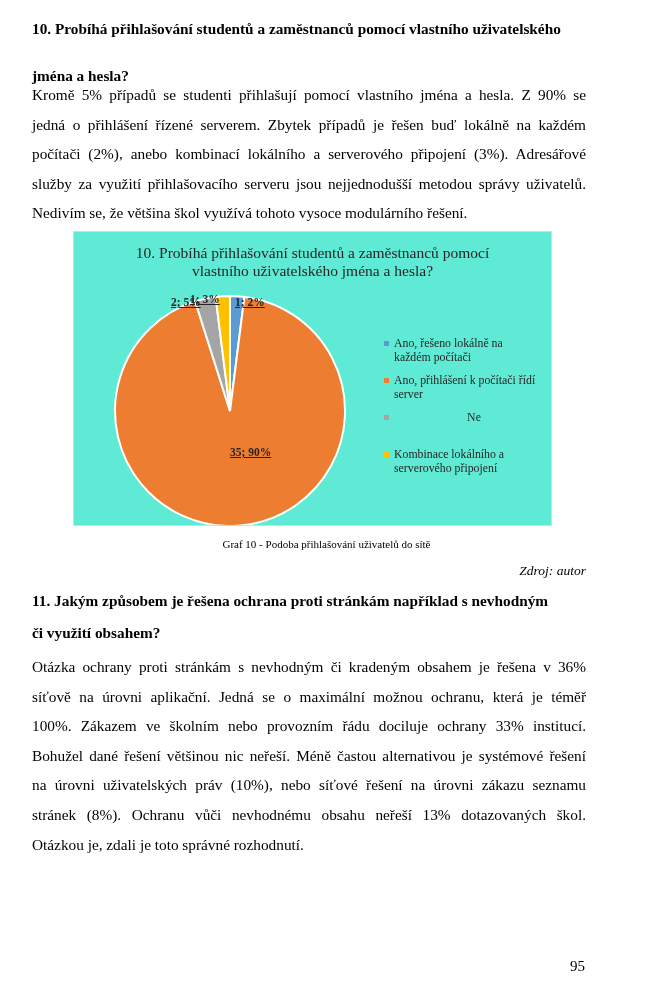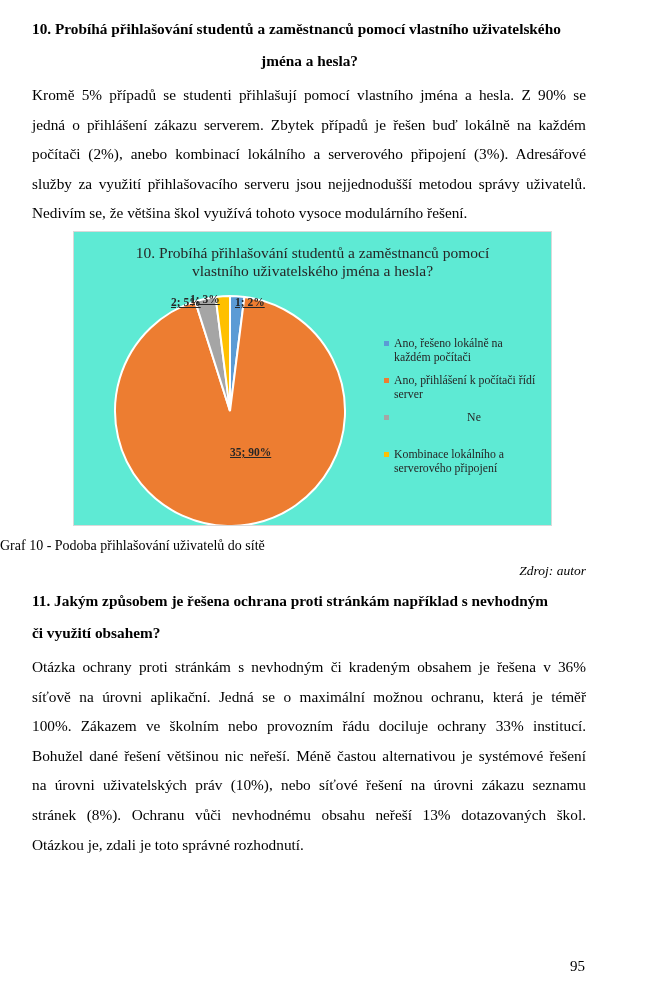--- a/index.html
+++ b/index.html
@@ -14,35 +14,35 @@
   .chart-box { position: absolute; left: 73px; top: 231px; width: 477px; height: 293px;
                border: 1px solid #d9d9d9; background: #5eead4; }
   .chart-title { position: absolute; left: 0; top: 12px; width: 100%; text-align: center;
                  font-size: 15.5px; line-height: 18px; color: #262626; }
   .pie { position: absolute; left: 0; top: 0; }
   .lbl { position: absolute; font-weight: bold; font-size: 11.5px; color: #262626; white-space: nowrap; text-decoration: underline; }
   .legend { position: absolute; left: 310px; top: 104px; width: 170px; }
   .leg-item { position: relative; padding-left: 10px; font-size: 11.8px; line-height: 14px;
               color: #262626; margin-bottom: 9px; }
   .leg-sw { position: absolute; left: 0; top: 5px; width: 5px; height: 5px; }
-  .caption { position: absolute; left: 0; width: 653px; text-align: left; top: 538px; font-size: 14px; }
+  .caption { position: absolute; left: 0; width: 653px; text-align: center; top: 538px; font-size: 11px; }
   .source { position: absolute; right: 67px; top: 563px; font-style: italic; font-size: 13.5px; }
   .pagenum { position: absolute; left: 570px; top: 958px; font-size: 15px; }
 </style>
 </head>
 <body>
 
 <div class="heading" style="top:14px;">
   <div>10. Probíhá přihlašování studentů a zaměstnanců pomocí vlastního uživatelského</div>
-  <div style="margin-top:3px;text-align:center;">jména a hesla?</div>
+  <div style="margin-top:18px;">jména a hesla?</div>
 </div>
 
 <div class="para" style="top:80px;">
   <span class="line">Kromě 5% případů se studenti přihlašují pomocí vlastního jména a hesla. Z 90% se</span>
-  <span class="line">jedná o přihlášení zákazu serverem. Zbytek případů je řešen buď lokálně na každém</span>
+  <span class="line">jedná o přihlášení řízené serverem. Zbytek případů je řešen buď lokálně na každém</span>
   <span class="line">počítači (2%), anebo kombinací lokálního a serverového připojení (3%). Adresářové</span>
   <span class="line">služby za využití přihlašovacího serveru jsou nejjednodušší metodou správy uživatelů.</span>
   <span class="line last">Nedivím se, že většina škol využívá tohoto vysoce modulárního řešení.</span>
 </div>
 
 <div class="chart-box">
   <div class="chart-title">
     <div>10. Probíhá přihlašování studentů a zaměstnanců pomocí</div>
     <div>vlastního uživatelského jména a hesla?</div>
   </div>

